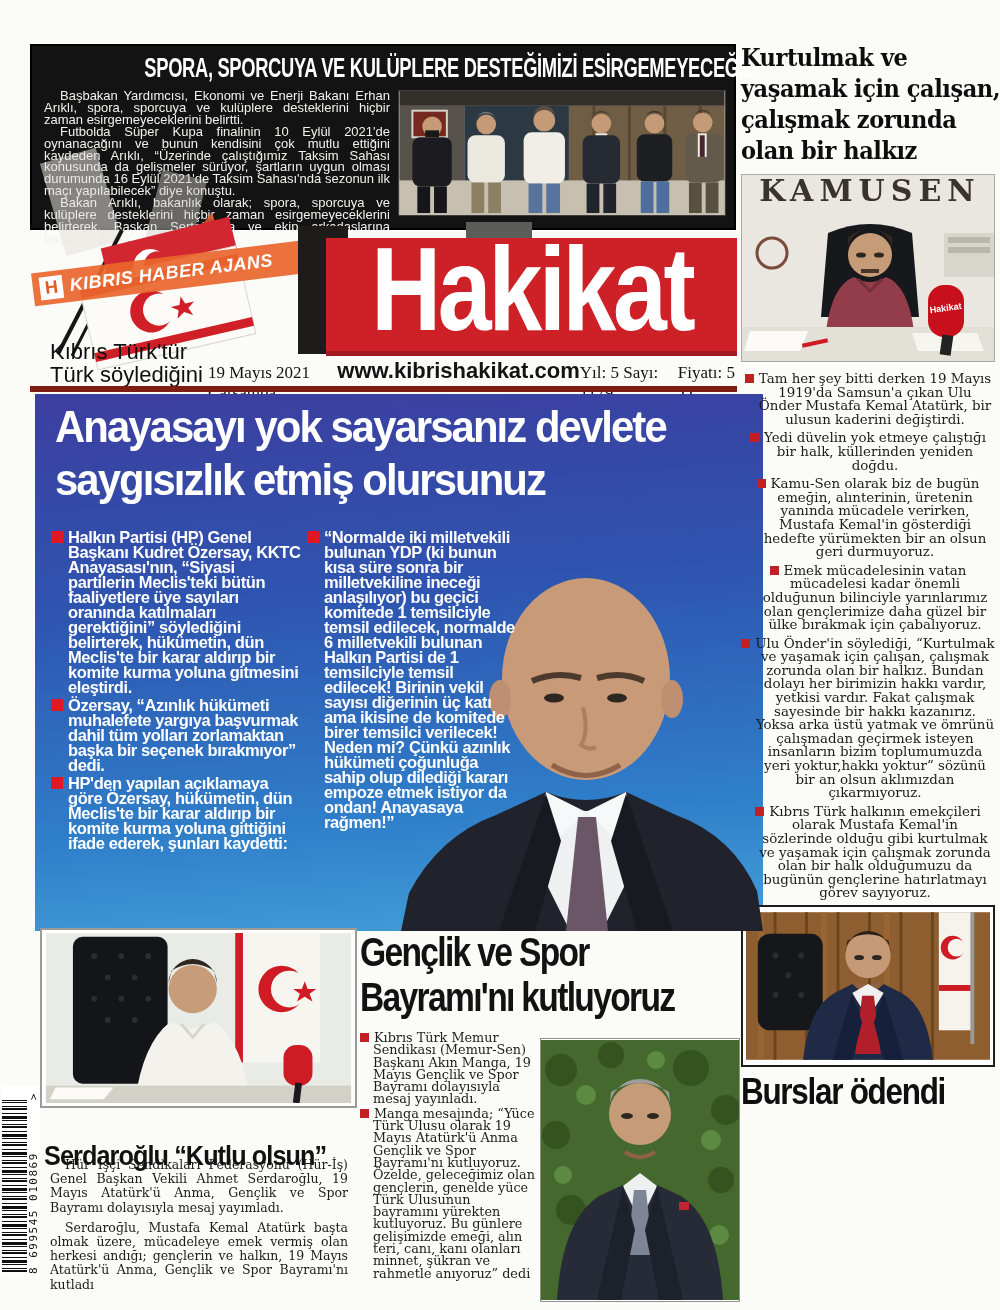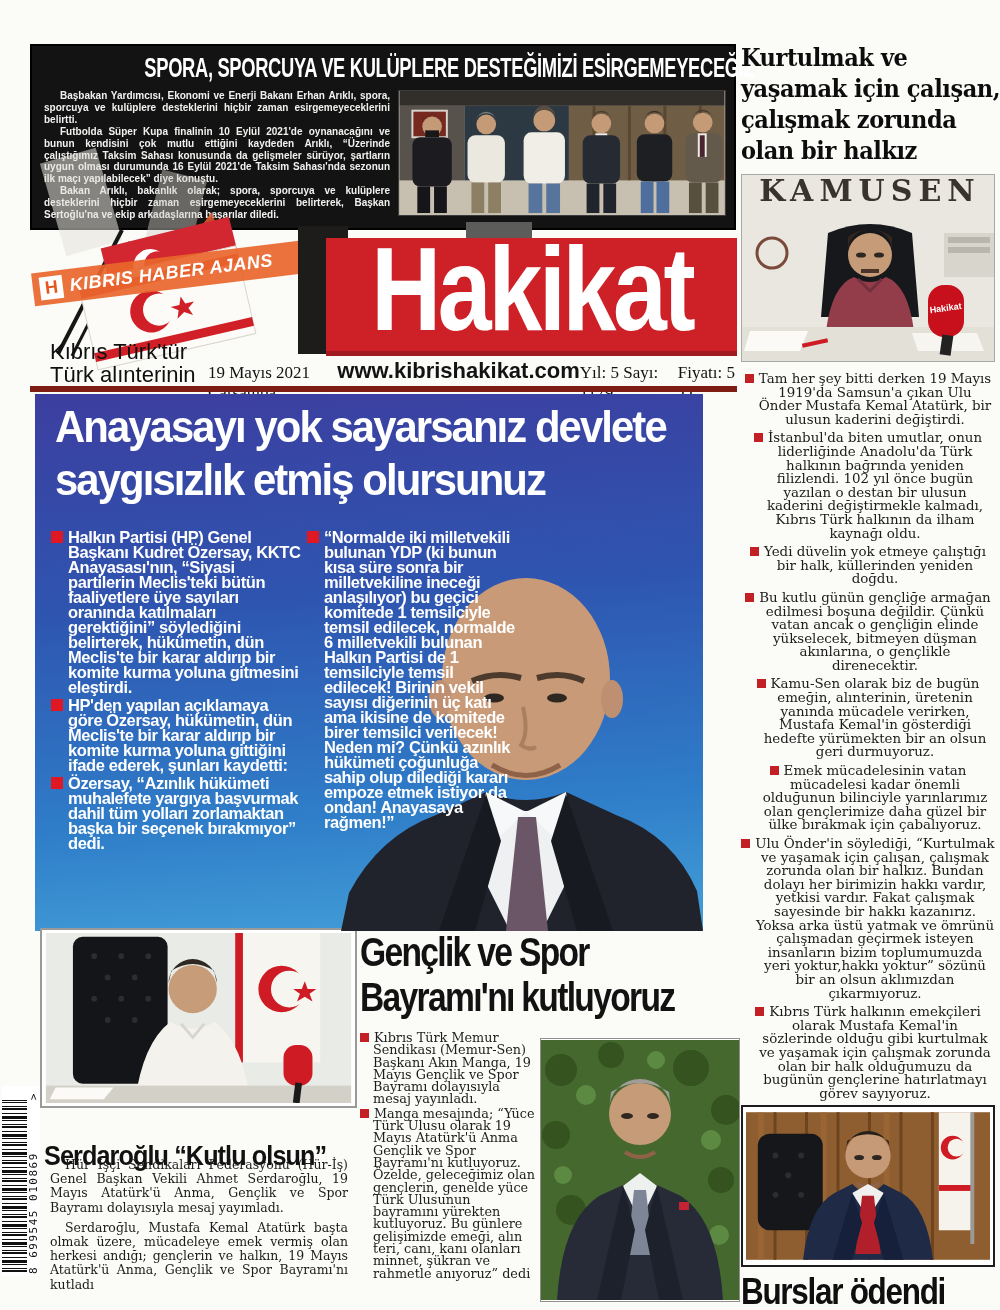--- a/index.html
+++ b/index.html
@@ -6,21 +6,21 @@
   .page{position:relative;width:1000px;height:1310px;background:#fbfbf8;overflow:hidden;
         font-family:"Liberation Sans",sans-serif;color:#161616;}
 
   
   .top-banner{position:absolute;left:30px;top:44px;width:706px;height:186px;
               background:#131313;border:2px solid #000;box-sizing:border-box;}
   .tb-headline{white-space:nowrap;text-align:center;color:#fff;font-weight:bold;
                font-size:27px;letter-spacing:-0.5px;transform:scaleX(0.68);
                transform-origin:center;margin-top:7px;}
   .tb-row{display:flex;gap:8px;padding:6px 8px 0 12px;}
-  .tb-text{width:352px;color:#f1f1ef;font-weight:bold;font-size:10px;line-height:11.9px;
+  .tb-text{width:352px;color:#f1f1ef;font-weight:normal;font-size:13px;line-height:11.9px;
            text-align:justify;}
   .tb-text p{margin:0;text-indent:16px;}
   .tb-photo{width:326px;height:124px;border:1px solid #3c3c3c;background:#aca496;flex:none;}
   .wm-slab1{position:absolute;left:20px;top:108px;width:58px;height:96px;
             background:rgba(228,225,218,0.55);transform:rotate(-16deg);}
   .wm-slab2{position:absolute;left:120px;top:128px;width:46px;height:80px;
             background:rgba(210,206,200,0.45);transform:rotate(14deg);}
   .wm-tri{position:absolute;left:148px;top:166px;width:0;height:0;
           border-left:28px solid transparent;border-right:28px solid transparent;
           border-bottom:52px solid rgba(228,90,40,0.85);transform:rotate(8deg);}
@@ -43,21 +43,21 @@
               transform:scaleX(0.82) translateY(-6px);}
   .slogan{position:absolute;left:20px;top:110px;font-size:22px;line-height:23px;color:#0f0f0f;}
   .dateline{position:absolute;left:178px;top:128px;width:529px;display:flex;
             justify-content:space-between;align-items:baseline;
             font-family:"Liberation Serif",serif;font-size:17px;color:#131313;}
   .dateline .site{font-family:"Liberation Sans",sans-serif;font-weight:bold;font-size:22px;}
   .dateline .iss{display:flex;gap:14px;}
   .red-rule{position:absolute;left:30px;top:386px;width:707px;height:6px;background:#7d1d14;}
 
   
-  .main-blue{position:absolute;left:35px;top:394px;width:668px;height:537px;
+  .main-blue{position:absolute;left:35px;top:394px;width:728px;height:537px;
              background:linear-gradient(176deg,#3c3e9f 0%,#2e55b0 38%,#2f7ec9 76%,#44a0d8 100%);
              overflow:hidden;}
   .mb-headline{position:absolute;left:20px;top:6px;z-index:3;}
   .mb-headline span{display:block;white-space:nowrap;color:#fff;font-weight:bold;
                     font-size:44px;line-height:53px;letter-spacing:-2px;
                     transform:scaleX(0.95);transform-origin:left;}
   .mb-photo{position:absolute;right:0;bottom:0;width:362px;height:400px;z-index:1;}
   .mb-col{position:absolute;top:136px;z-index:2;}
   .mb-col1{left:16px;width:250px;}
   .mb-col2{left:272px;width:212px;}
@@ -218,21 +218,21 @@
       <span class="agency-badge">H</span>
       <span class="agency-name">KIBRIS HABER AJANS</span>
     </div>
     <div class="logo-blackbar"></div>
     <div class="logo-grey"></div>
     <div class="logo-box">
       <span class="logo-title">Hakikat</span>
     </div>
     <div class="slogan">
       <div>Kıbrıs Türk'tür</div>
-      <div>Türk alınterinin</div>
+      <div>Türk söylediğini</div>
     </div>
     <div class="dateline">
       <span>19 Mayıs 2021 Çarşamba</span>
       <span class="site">www.kibrishakikat.com</span>
       <span class="iss">
         <span>Yıl: 5 Sayı: 1179</span>
         <span>Fiyatı: 5 TL</span>
       </span>
     </div>
   </section>
@@ -256,22 +256,22 @@
       <path d="M0,400 L8,362 Q38,305 95,284 L145,261 Q185,277 225,261 L275,284 Q332,305 356,360 L362,400 Z" fill="#20222c"></path>
       <path d="M145,261 Q185,299 225,261 L236,330 L201,400 L169,400 L134,330 Z" fill="#eef0f2"></path>
       <path d="M145,261 L185,281 L159,305 Z" fill="#f7f8f9"></path>
       <path d="M225,261 L185,281 L212,305 Z" fill="#f7f8f9"></path>
       <path d="M177,286 L195,286 L207,400 L165,400 Z" fill="#6a5666"></path>
       <path d="M145,263 L98,400 L134,400 L160,310 Z" fill="#181a22"></path>
       <path d="M225,263 L272,400 L236,400 L210,310 Z" fill="#181a22"></path>
     </svg>
     <div class="mb-col mb-col1">
       <p><span class="sq"></span><span>Halkın Partisi (HP) Genel Başkanı Kudret Özersay, KKTC Anayasası'nın, “Siyasi partilerin Meclis'teki bütün faaliyetlere üye sayıları oranında katılmaları gerektiğini” söylediğini belirterek, hükümetin, dün Meclis'te bir karar aldırıp bir komite kurma yoluna gitmesini eleştirdi.</span></p>
+      <p><span class="sq"></span><span>Özersay, “Azınlık hükümeti muhalefete yargıya başvurmak dahil tüm yolları zorlamaktan başka bir seçenek bırakmıyor” dedi.</span></p>
       <p><span class="sq"></span><span>HP'den yapılan açıklamaya göre Özersay, hükümetin, dün Meclis'te bir karar aldırıp bir komite kurma yoluna gittiğini ifade ederek, şunları kaydetti:</span></p>
-      <p><span class="sq"></span><span>Özersay, “Azınlık hükümeti muhalefete yargıya başvurmak dahil tüm yolları zorlamaktan başka bir seçenek bırakmıyor” dedi.</span></p>
     </div>
     <div class="mb-col mb-col2">
       <p><span class="sq"></span><span>“Normalde iki milletvekili bulunan YDP (ki bunun kısa süre sonra bir milletvekiline ineceği anlaşılıyor) bu geçici komitede 1 temsilciyle temsil edilecek, normalde 6 milletvekili bulunan Halkın Partisi de 1 temsilciyle temsil edilecek! Birinin vekil sayısı diğerinin üç katı ama ikisine de komitede birer temsilci verilecek! Neden mi? Çünkü azınlık hükümeti çoğunluğa sahip olup dilediği kararı empoze etmek istiyor da ondan! Anayasaya rağmen!”</span></p>
     </div>
   </section>
 
   <div class="serdar-photo">
     <svg viewBox="0 0 316 176">
       <rect width="316" height="176" fill="#e9ebe7"></rect>
       <rect x="28" y="4" width="98" height="152" rx="10" fill="#141518"></rect>
@@ -374,23 +374,21 @@
       <rect x="0" y="152" width="252" height="34" fill="#e3e0d8"></rect>
       <polygon points="8,156 66,156 58,176 2,176" fill="#fbfaf6"></polygon>
       <polygon points="170,158 235,158 242,176 176,176" fill="#f6f5ef"></polygon>
       <rect x="60" y="166" width="26" height="4" fill="#cf1b24" transform="rotate(-12 73 168)"></rect>
       <rect x="186" y="110" width="36" height="52" rx="16" fill="#c8101c"></rect>
       <text x="204" y="136" font-size="9" font-weight="bold" font-family="Liberation Sans,sans-serif" fill="#fff" text-anchor="middle" transform="rotate(-8 204 136)">Hakikat</text>
       <rect x="199" y="160" width="11" height="20" fill="#222" transform="rotate(8 204 170)"></rect>
     </svg>
     <div class="rc-paras">
       <p><span class="sq small"></span><span>Tam her şey bitti derken 19 Mayıs 1919'da Samsun'a çıkan Ulu Önder Mustafa Kemal Atatürk, bir ulusun kaderini değiştirdi.</span></p>
-      <p><span class="sq small"></span><span>İstanbul'da biten umutlar, onun liderliğinde Anadolu'da Türk halkının bağrında yeniden filizlendi. 102 yıl önce bugün yazılan o destan bir ulusun kaderini değiştirmekle kalmadı, Kıbrıs Türk halkının da ilham kaynağı oldu.</span></p>
       <p><span class="sq small"></span><span>Yedi düvelin yok etmeye çalıştığı bir halk, küllerinden yeniden doğdu.</span></p>
-      <p><span class="sq small"></span><span>Bu kutlu günün gençliğe armağan edilmesi boşuna değildir. Çünkü vatan ancak o gençliğin elinde yükselecek, bitmeyen düşman akınlarına, o gençlikle direnecektir.</span></p>
       <p><span class="sq small"></span><span>Kamu-Sen olarak biz de bugün emeğin, alınterinin, üretenin yanında mücadele verirken, Mustafa Kemal'in gösterdiği hedefte yürümekten bir an olsun geri durmuyoruz.</span></p>
       <p><span class="sq small"></span><span>Emek mücadelesinin vatan mücadelesi kadar önemli olduğunun bilinciyle yarınlarımız olan gençlerimize daha güzel bir ülke bırakmak için çabalıyoruz.</span></p>
       <p><span class="sq small"></span><span>Ulu Önder'in söylediği, “Kurtulmak ve yaşamak için çalışan, çalışmak zorunda olan bir halkız. Bundan dolayı her birimizin hakkı vardır, yetkisi vardır. Fakat çalışmak sayesinde bir hakkı kazanırız. Yoksa arka üstü yatmak ve ömrünü çalışmadan geçirmek isteyen insanların bizim toplumumuzda yeri yoktur,hakkı yoktur” sözünü bir an olsun aklımızdan çıkarmıyoruz.</span></p>
       <p><span class="sq small"></span><span>Kıbrıs Türk halkının emekçileri olarak Mustafa Kemal'in sözlerinde olduğu gibi kurtulmak ve yaşamak için çalışmak zorunda olan bir halk olduğumuzu da bugünün gençlerine hatırlatmayı görev sayıyoruz.</span></p>
     </div>
     <div class="rc-photo2">
       <svg viewBox="0 0 248 150">
         <rect width="248" height="150" fill="#8f5e30"></rect>
         <g fill="#6d441d">
             <rect x="28" width="3" height="150"></rect>

